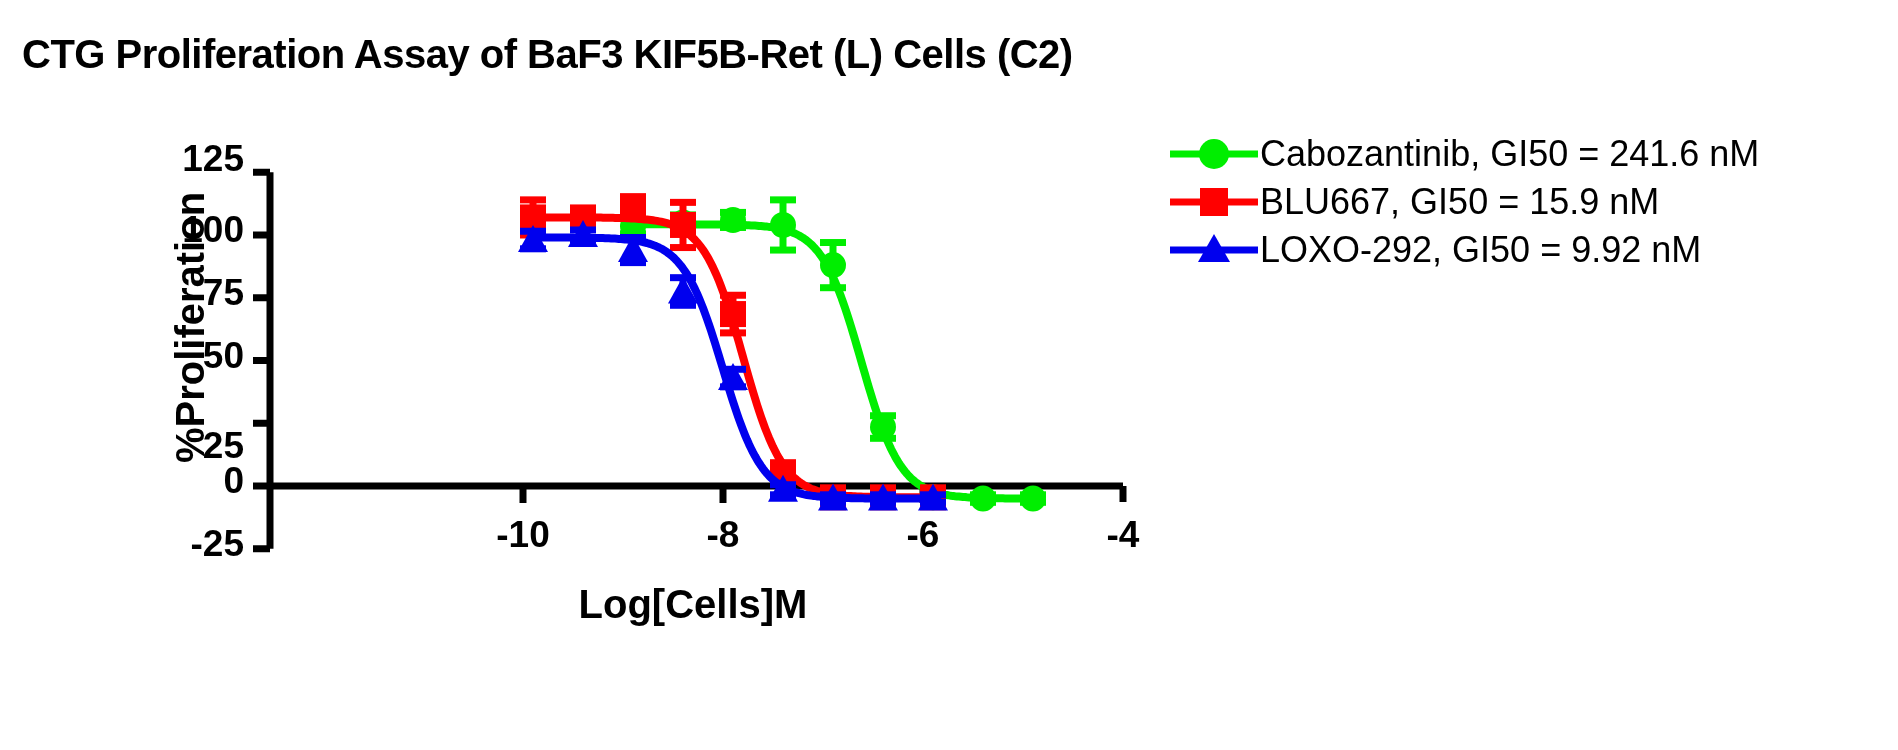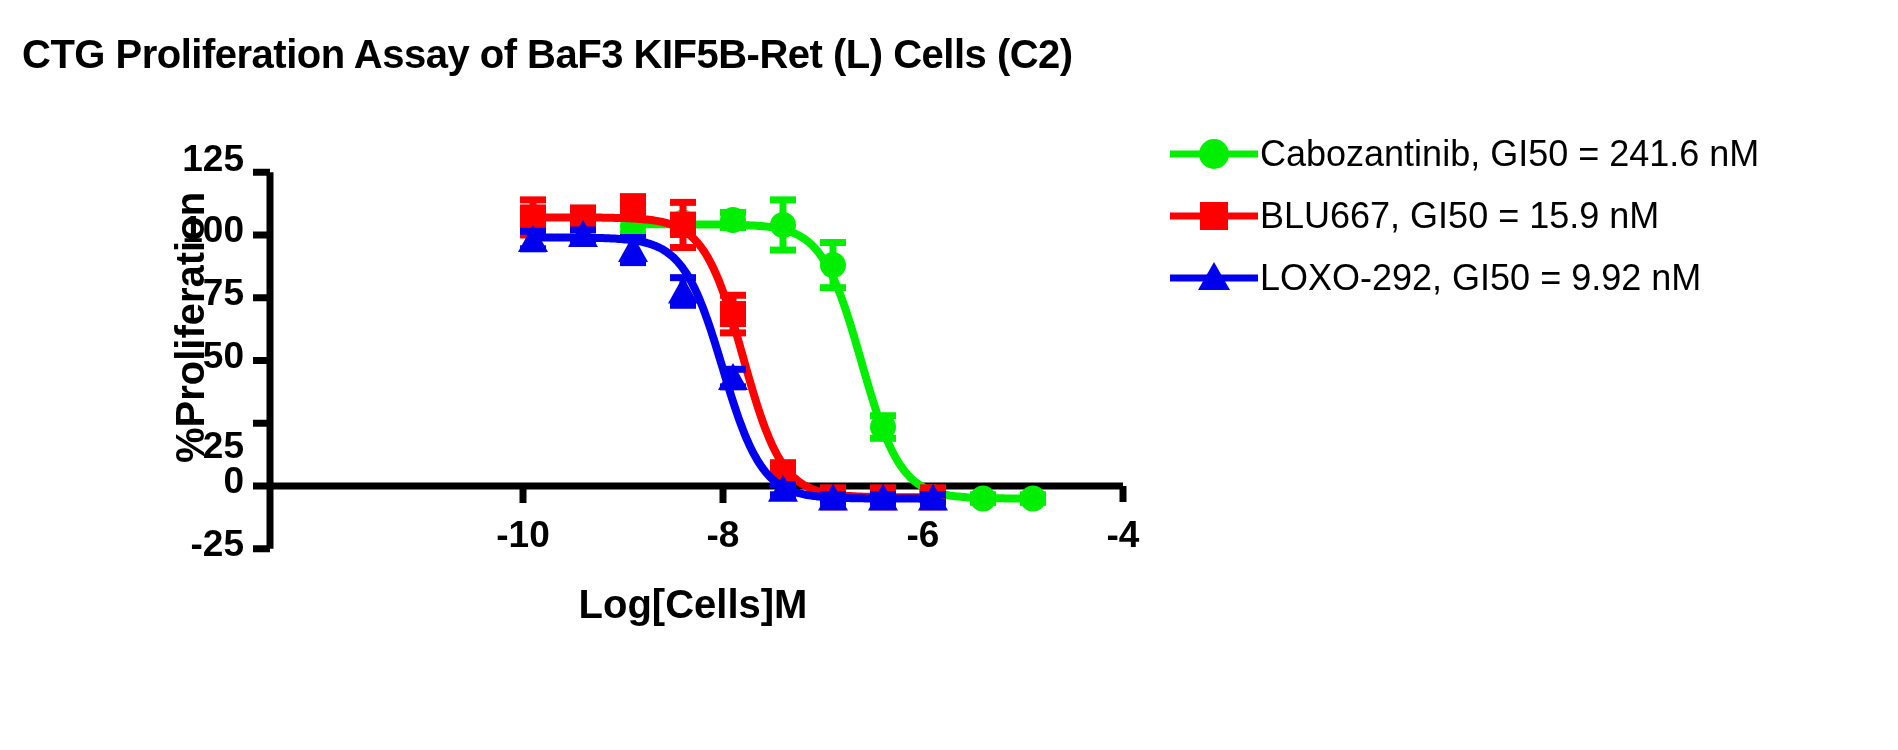--- a/index.html
+++ b/index.html
@@ -10,21 +10,21 @@
     position:absolute;left:22px;top:32px;
     font-size:40px;font-weight:bold;color:#000;
     letter-spacing:-0.5px;white-space:nowrap;
   }
 
   #plot-area{position:absolute;left:0;top:0;width:1898px;height:750px;}
   #plot-svg{position:absolute;left:0;top:0;}
 
   #legend{
     position:absolute;left:1168px;top:130px;
-    display:flex;flex-direction:column;gap:14px;
+    display:flex;flex-direction:column;
   }
   .legend-row{display:flex;align-items:center;height:48px;}
   .legend-key{width:92px;height:40px;position:relative;flex:0 0 92px;}
   .legend-label{
     font-size:36px;color:#000;white-space:nowrap;
     font-family:"Liberation Sans",sans-serif;
   }
 
   .axis-tick-label{
     position:absolute;font-size:37px;font-weight:bold;color:#000;

